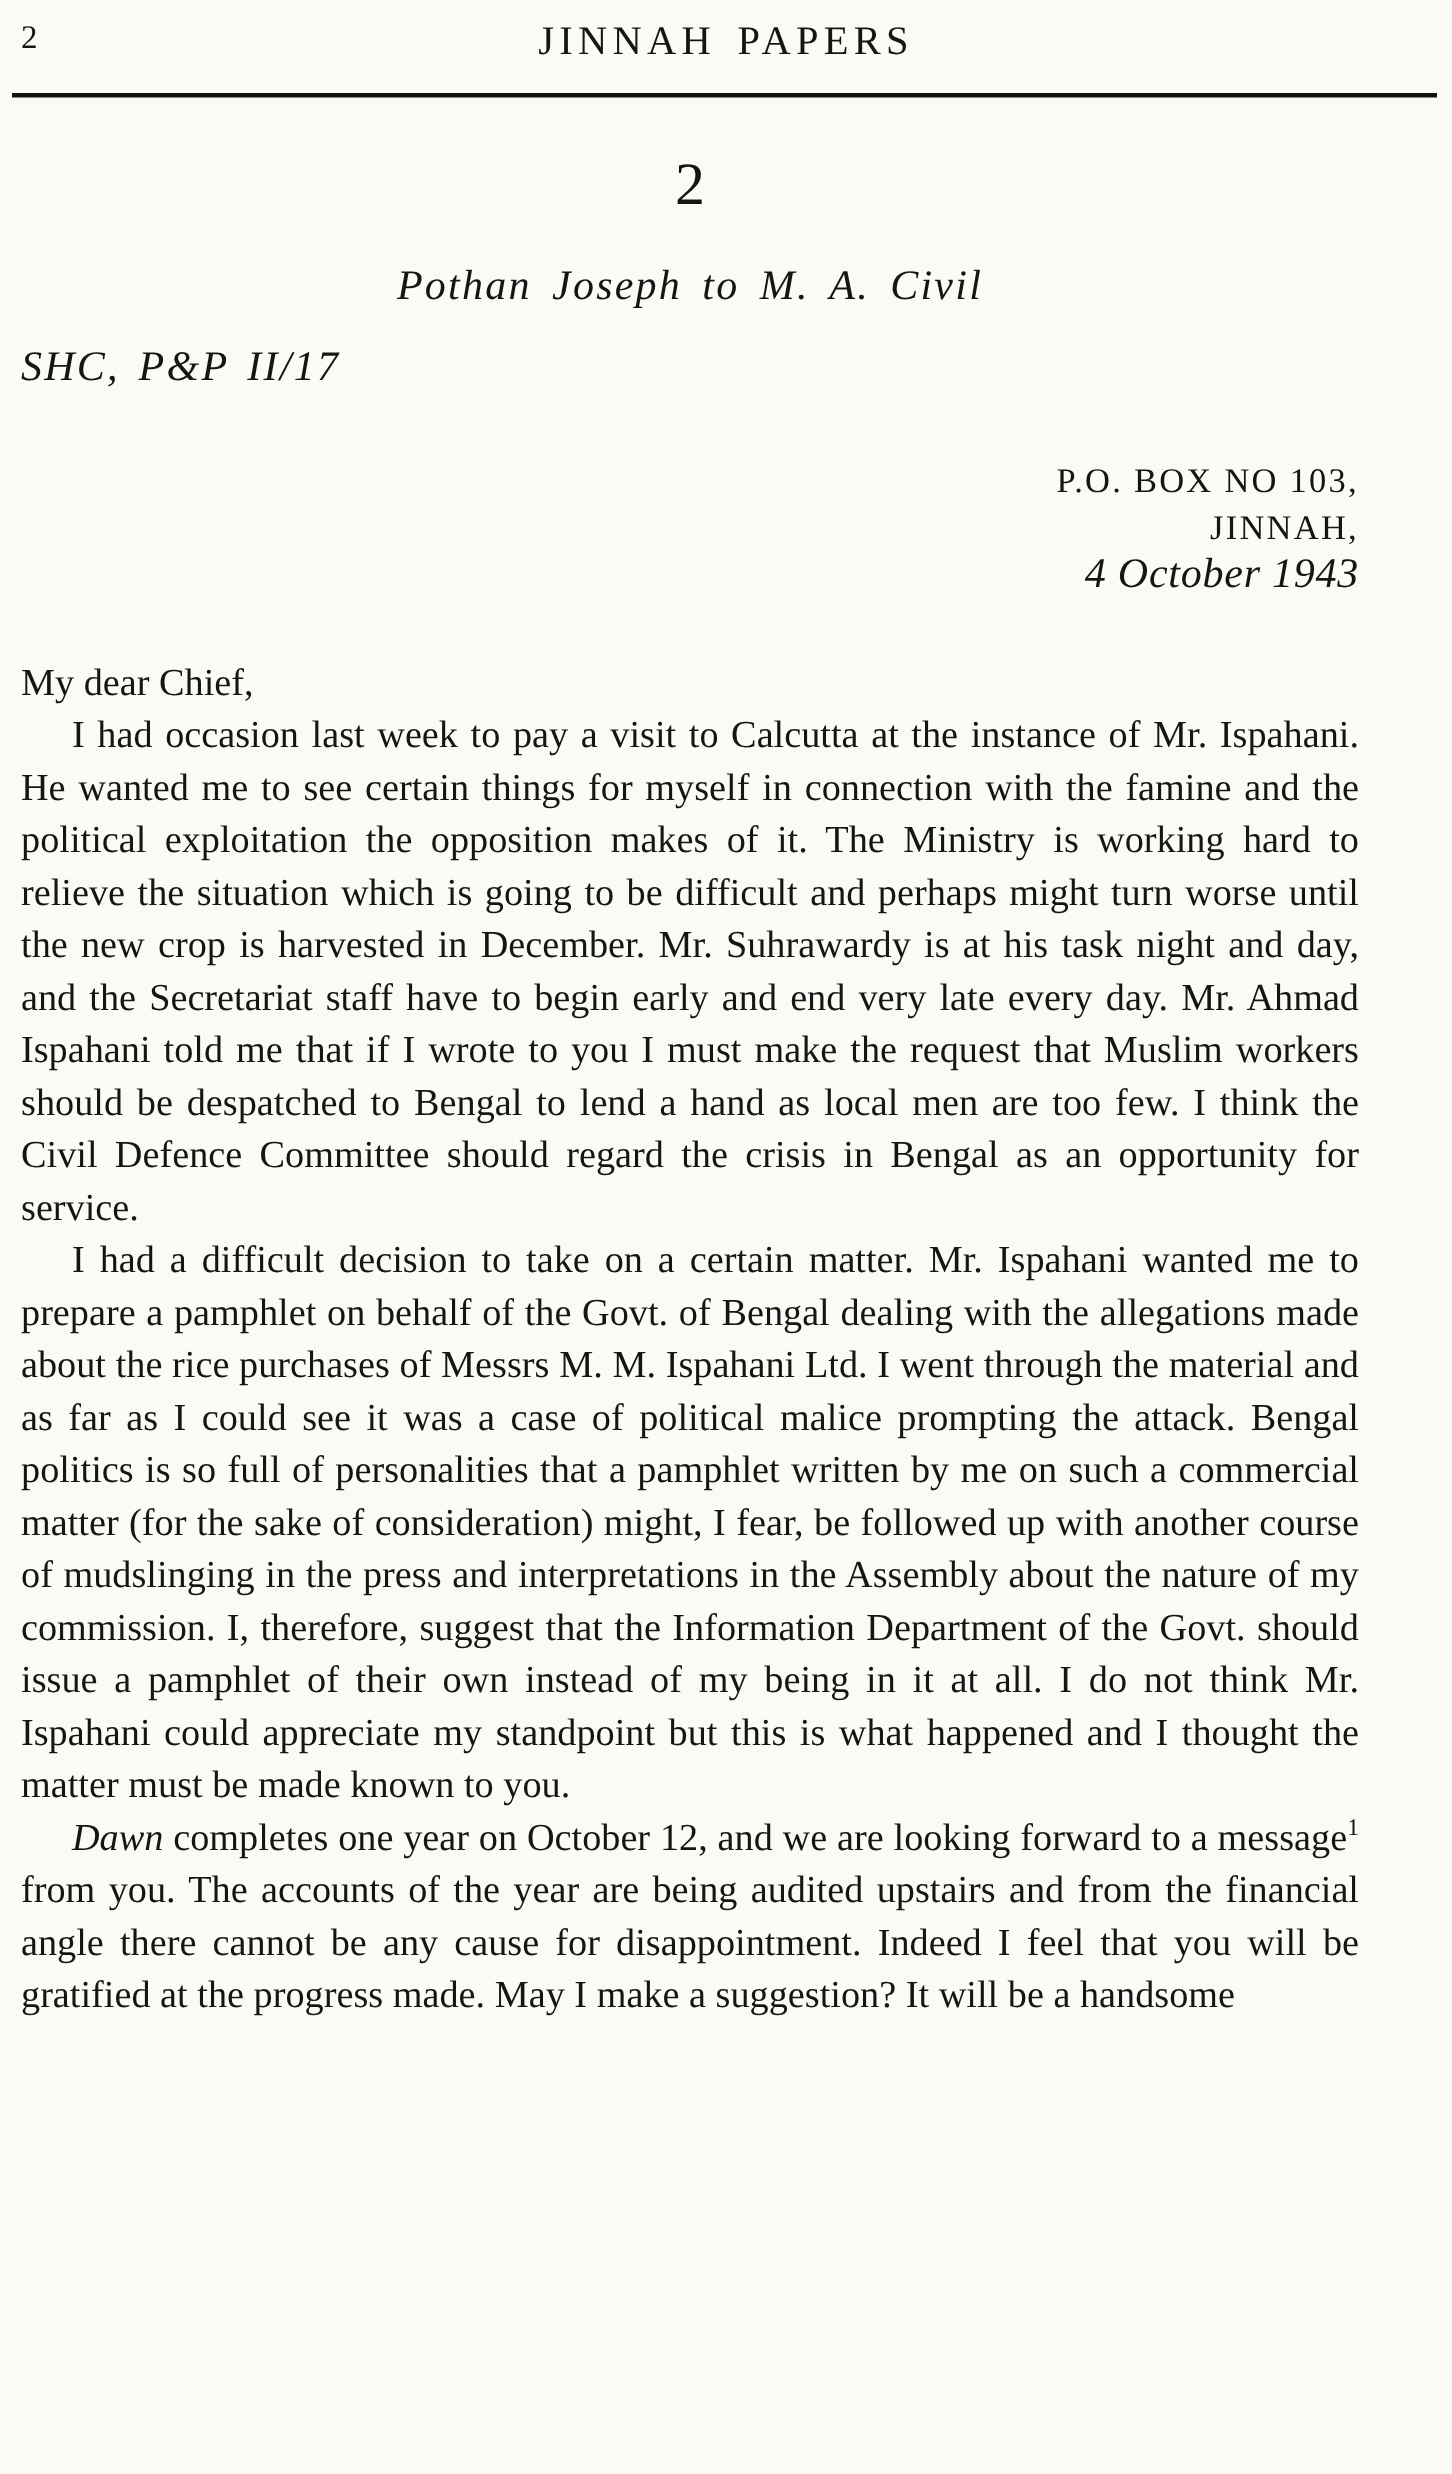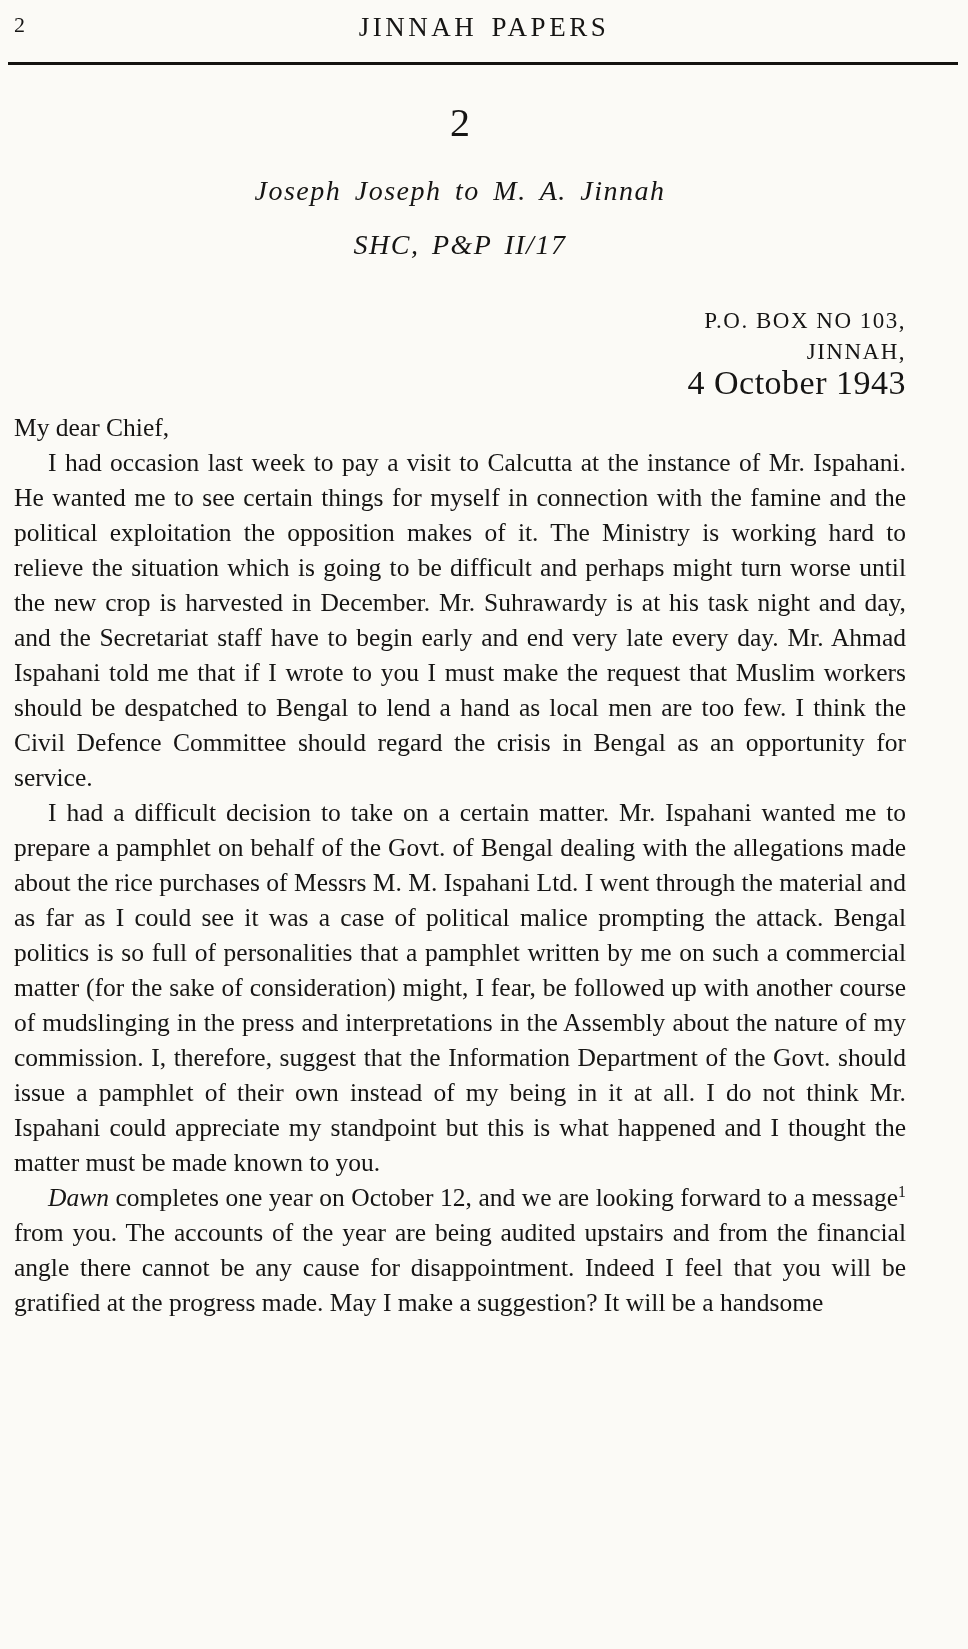--- a/index.html
+++ b/index.html
@@ -57,42 +57,42 @@
     margin-top: 34px;
     text-align: center;
     font-style: italic;
     font-size: 28px;
     letter-spacing: 1.5px;
     word-spacing: 5px;
     line-height: 1;
   }
   .doc-source {
     margin-top: 26px;
-    text-align: center;
     font-style: italic;
     font-size: 28px;
     letter-spacing: 1.5px;
     word-spacing: 4px;
     line-height: 1;
   }
   
   .address-block {
     margin-top: 46px;
     text-align: right;
     font-size: 23px;
     line-height: 31px;
     letter-spacing: 1.5px;
   }
   .address-block .date {
-    font-size: 34px;
+    font-style: italic;
+    font-size: 28px;
     letter-spacing: 0.5px;
   }
   
   .letter-body {
-    margin-top: 12px;
+    margin-top: 39px;
     font-size: 25.5px;
     line-height: 35px;
     text-align: justify;
   }
   .salutation {
     text-indent: 0;
   }
   p.body-para {
     margin: 0;
     padding: 0;
@@ -115,21 +115,21 @@
     <span class="pagenum">2</span>
     <span class="head-title">JINNAH PAPERS</span>
   </header>
 
   <hr class="head-rule">
 
   <div class="content">
 
     <div class="doc-number">2</div>
 
-    <div class="doc-heading">Joseph Joseph to M. A. Jinnah</div>
+    <div class="doc-heading">Pothan Joseph to M. A. Civil</div>
 
     <div class="doc-source">SHC, P&amp;P II/17</div>
 
     <div class="address-block">
       <div>P.O. BOX NO 103,</div>
       <div>JINNAH,</div>
       <div class="date">4 October 1943</div>
     </div>
 
     <div class="letter-body">

